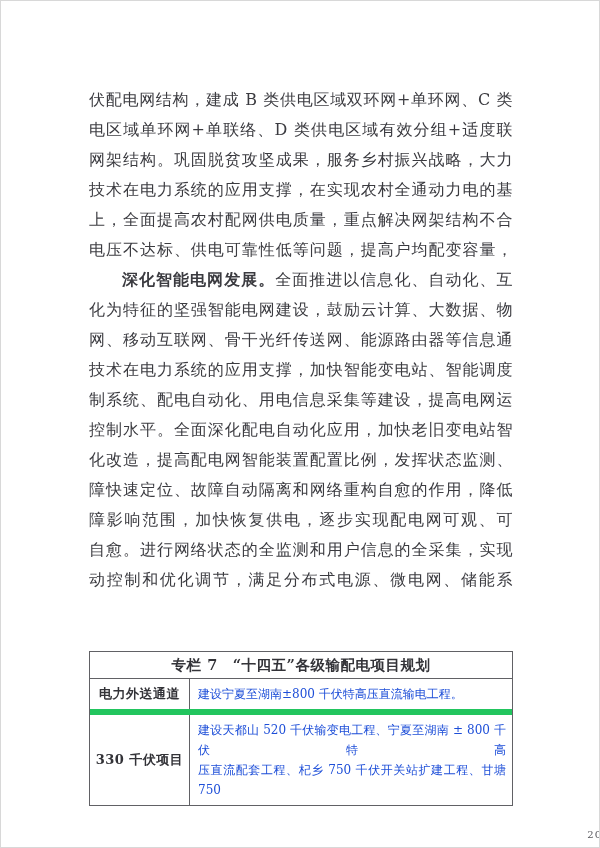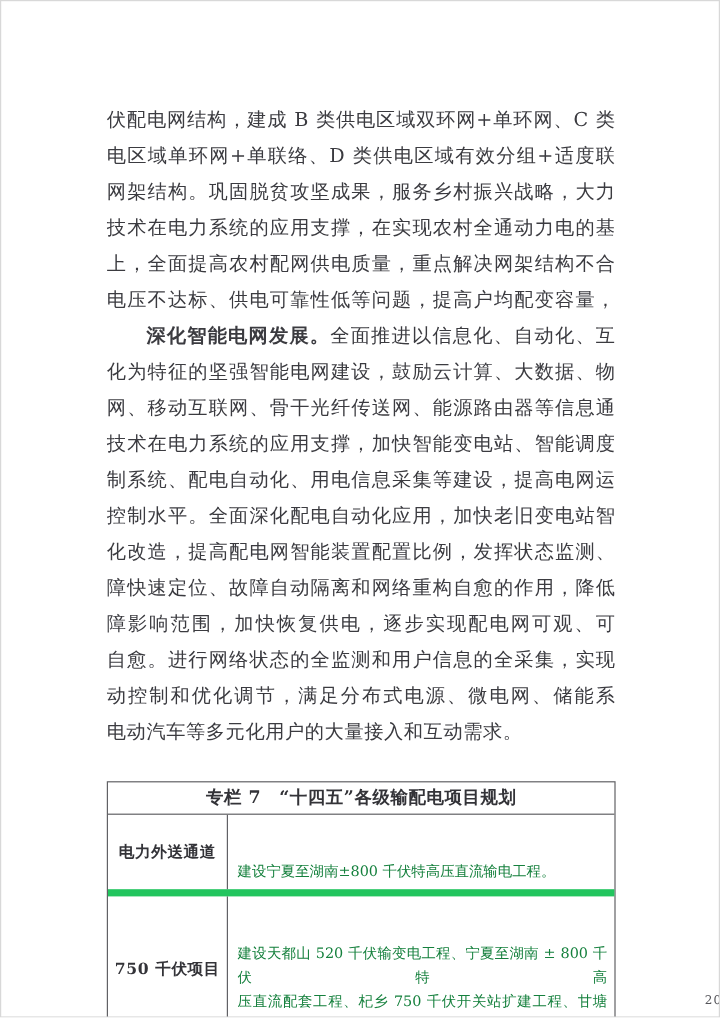--- a/index.html
+++ b/index.html
@@ -79,22 +79,21 @@
     justify-content: center;
     font-weight: bold;
     font-size: 13px;
     letter-spacing: 0.5px;
     color: #333338;
   }
   .panel-content {
     flex: 1;
     padding: 5px 6px 5px 8px;
     font-size: 12px;
-    color: #15803d;
-    margin-top: 32px;
+    color: #1d4ed8;
   }
   .cline {
     line-height: 20px;
     overflow: hidden;
   }
   .cline.justify {
     text-align: justify;
     text-align-last: justify;
     text-justify: inter-character;
   }
@@ -126,33 +125,32 @@
     <div class="line">化为特征的坚强智能电网建设，鼓励云计算、大数据、物联</div>
     <div class="line">网、移动互联网、骨干光纤传送网、能源路由器等信息通信</div>
     <div class="line">技术在电力系统的应用支撑，加快智能变电站、智能调度控</div>
     <div class="line">制系统、配电自动化、用电信息采集等建设，提高电网运行</div>
     <div class="line">控制水平。全面深化配电自动化应用，加快老旧变电站智能</div>
     <div class="line">化改造，提高配电网智能装置配置比例，发挥状态监测、故</div>
     <div class="line">障快速定位、故障自动隔离和网络重构自愈的作用，降低故</div>
     <div class="line">障影响范围，加快恢复供电，逐步实现配电网可观、可控、</div>
     <div class="line">自愈。进行网络状态的全监测和用户信息的全采集，实现主</div>
     <div class="line">动控制和优化调节，满足分布式电源、微电网、储能系统、</div>
-    <div class="line last">电动汽车等多元化用户的大量接入和互动需求。</div>
   </div>
 
   <div class="panel">
     <div class="panel-header">专栏 7　“十四五”各级输配电项目规划</div>
     <div class="panel-row">
       <div class="panel-label">电力外送通道</div>
       <div class="panel-content">
         <div class="cline">建设宁夏至湖南±800 千伏特高压直流输电工程。</div>
       </div>
     </div>
     <div class="panel-row lastrow">
-      <div class="panel-label">750 千伏项目</div>
+      <div class="panel-label">330 千伏项目</div>
       <div class="panel-content">
         <div class="cline justify">建设天都山 520 千伏输变电工程、宁夏至湖南 ± 800 千伏特高</div>
         <div class="cline justify">压直流配套工程、杞乡 750 千伏开关站扩建工程、甘塘 750</div>
       </div>
     </div>
   </div>
 
   <div class="page-num">20</div>
 
 </div>

